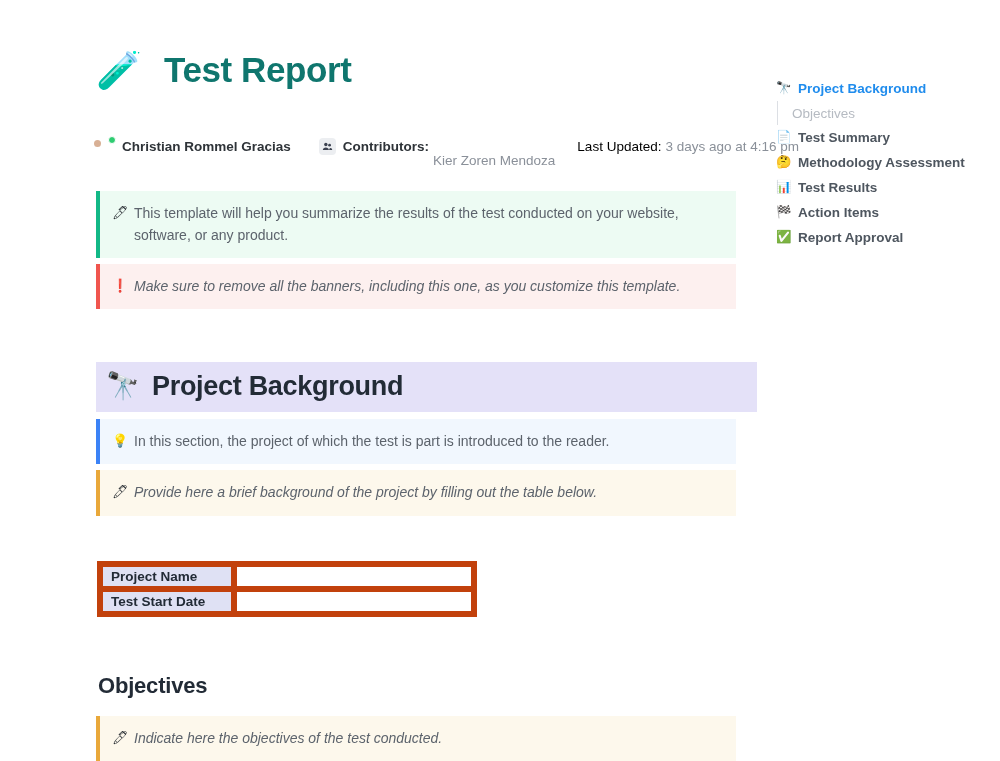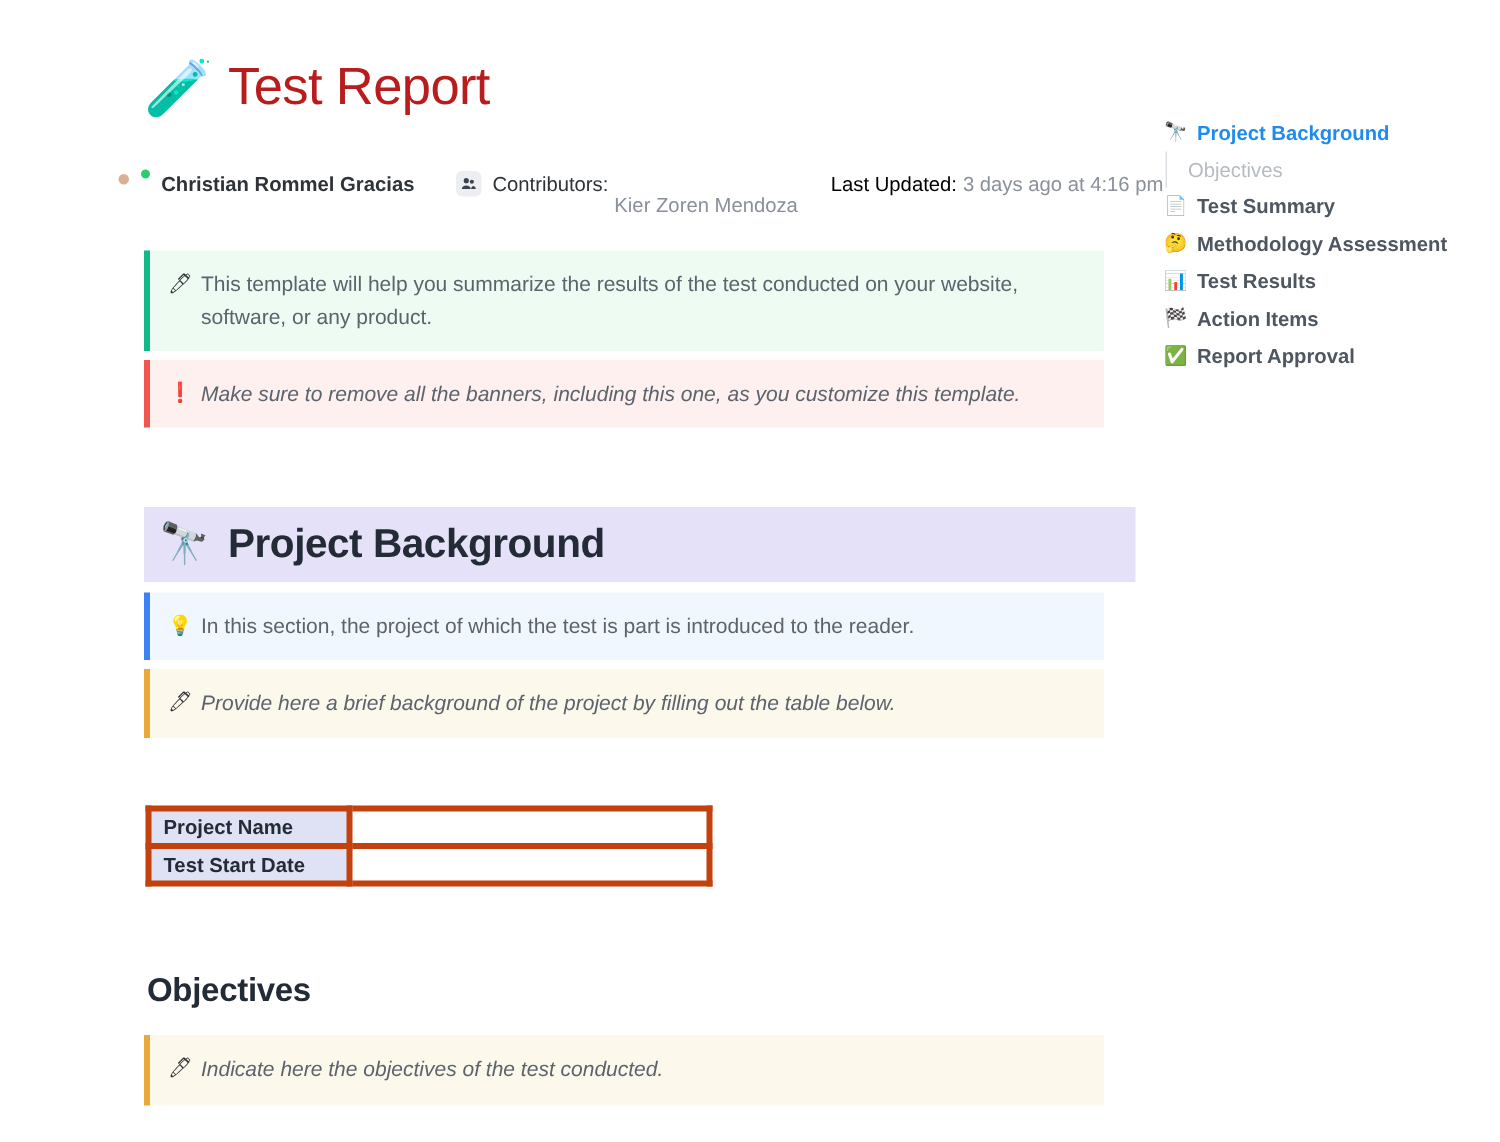--- a/index.html
+++ b/index.html
@@ -36,34 +36,33 @@
     margin-top: 38px;
   }
   .title-emoji {
     font-size: 37px;
     line-height: 1;
     width: 42px;
     text-align: center;
   }
   .doc-title {
     font-size: 35px;
-    font-weight: normal;
+    font-weight: bold;
     letter-spacing: -0.4px;
-    color: #b91c1c;
-    margin: 0;
+    color: #0f766e;
+    margin: 12px;
   }
 
   
   .meta-row {
     display: flex;
     align-items: center;
     margin-top: 22px;
     font-size: 13.5px;
     white-space: nowrap;
-    justify-content: center;
   }
   .avatar-wrap {
     position: relative;
     width: 19px;
     height: 19px;
     margin-right: 7px;
     flex: none;
   }
   .avatar {
     width: 19px;
@@ -108,21 +107,21 @@
     border-radius: 4px;
     background: #eceef1;
     display: inline-flex;
     align-items: center;
     justify-content: center;
     margin-right: 7px;
     flex: none;
   }
   .contrib-icon svg { display: block; }
   .contrib-label {
-    font-weight: normal;
+    font-weight: bold;
     color: #2e3338;
   }
   .contrib-names {
     color: #8a9099;
     margin-left: 4px;
     margin-right: 22px;
     margin-top: 29px;
   }
   .updated-label { color: #000000; }
   .updated-value { color: #8a9099; margin-left: 4px; }
@@ -209,21 +208,21 @@
   }
 
   
   .info-table {
     border-collapse: collapse;
     margin-top: 45px;
     margin-left: 1px;
     table-layout: fixed;
   }
   .info-table td {
-    border: 4px solid #c2410c;
+    border: 6px solid #c2410c;
     height: 25px;
     font-size: 13.5px;
     padding: 0 8px;
     box-sizing: border-box;
   }
   .info-table td.key {
     width: 134px;
     background: #dfe1f4;
     font-weight: bold;
     color: #222b36;

